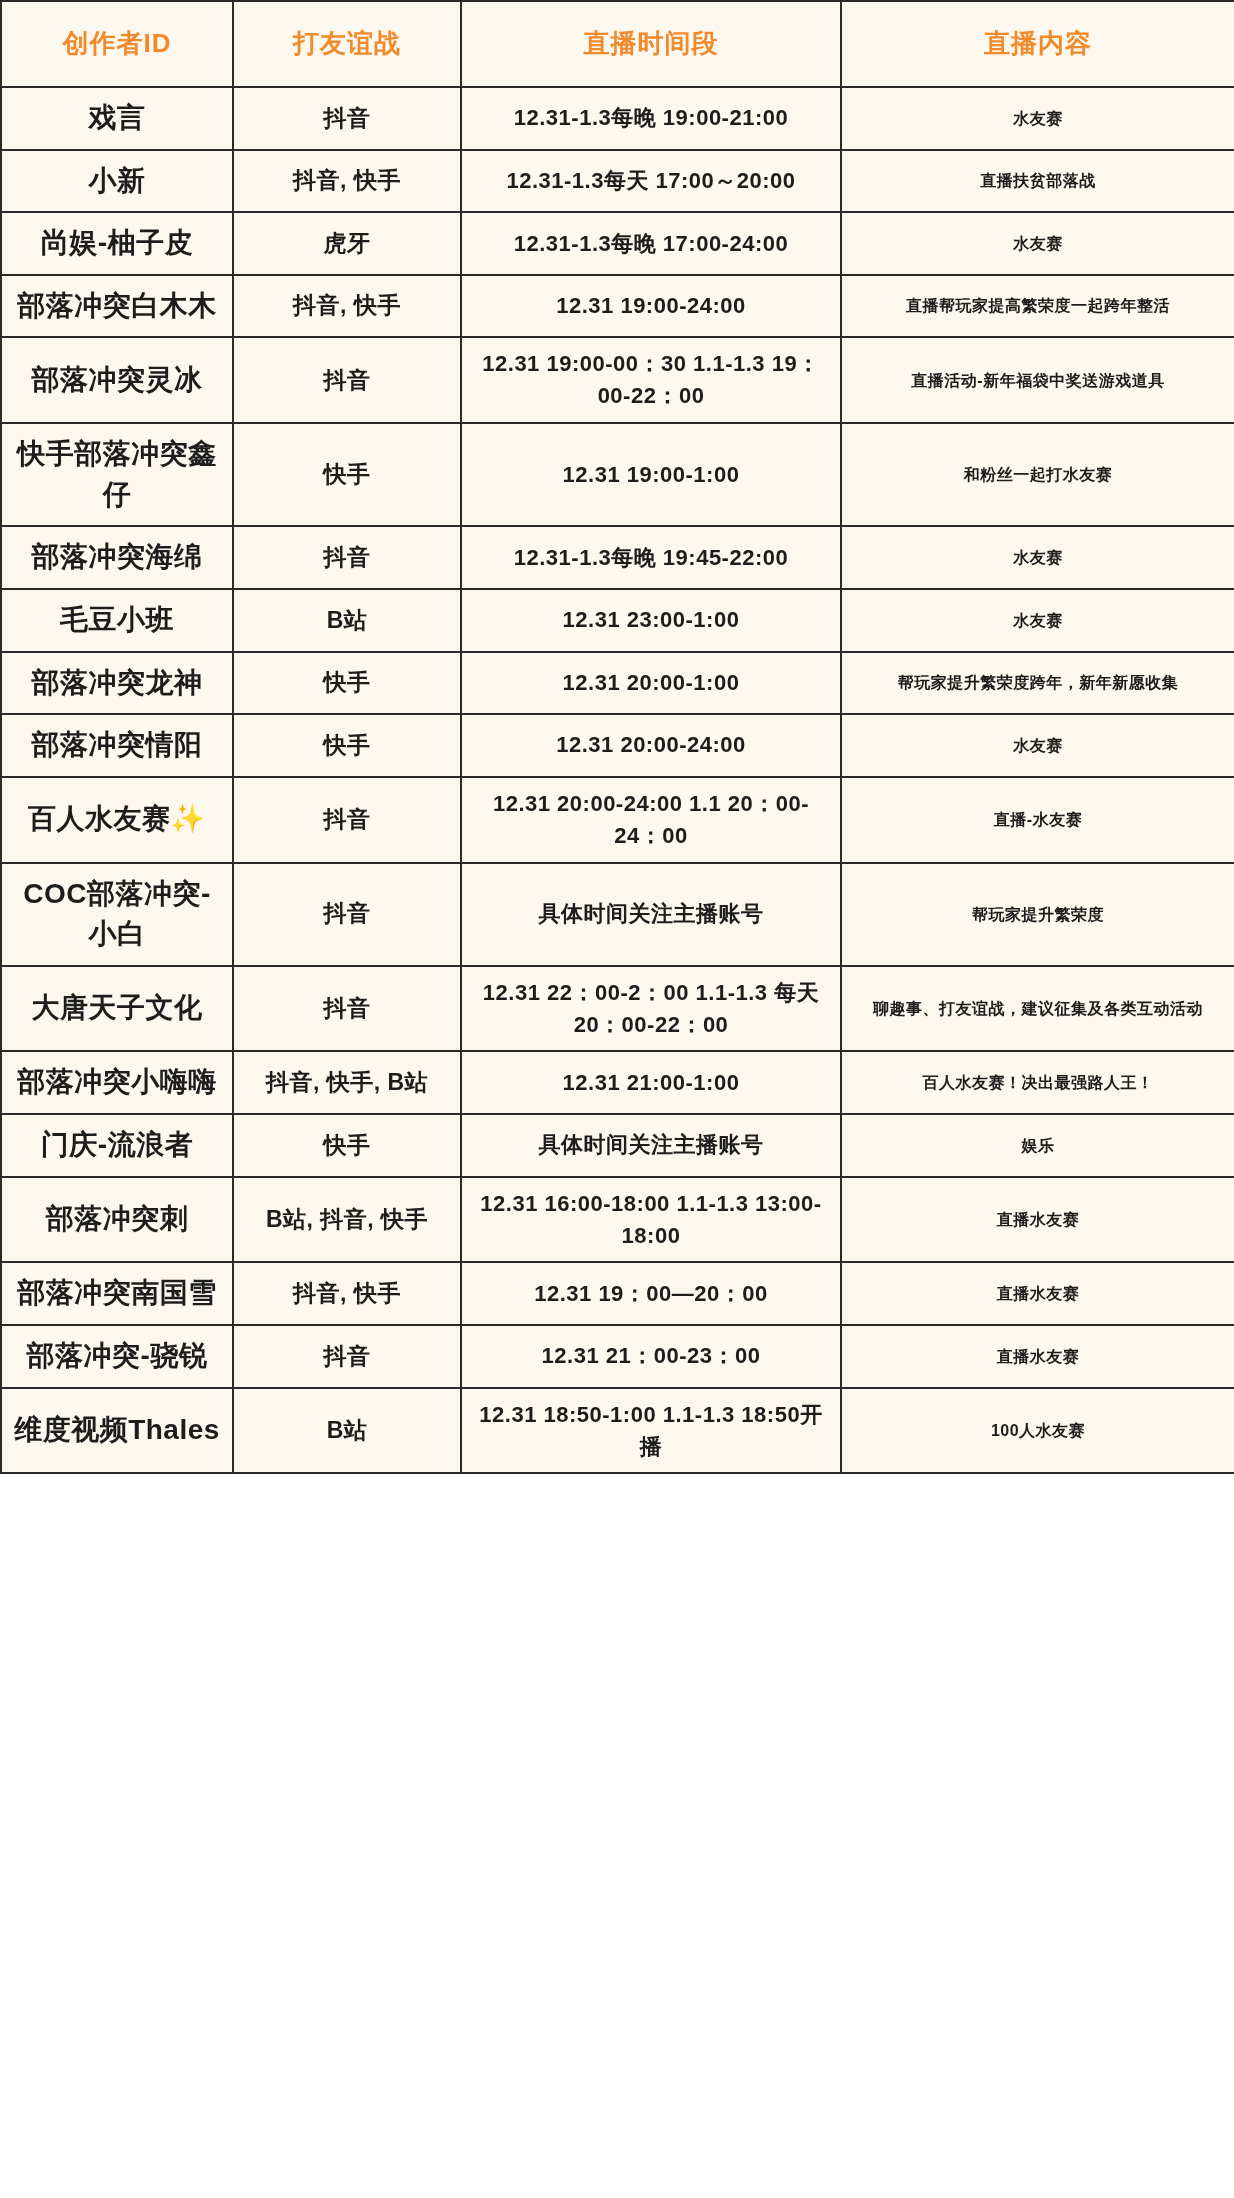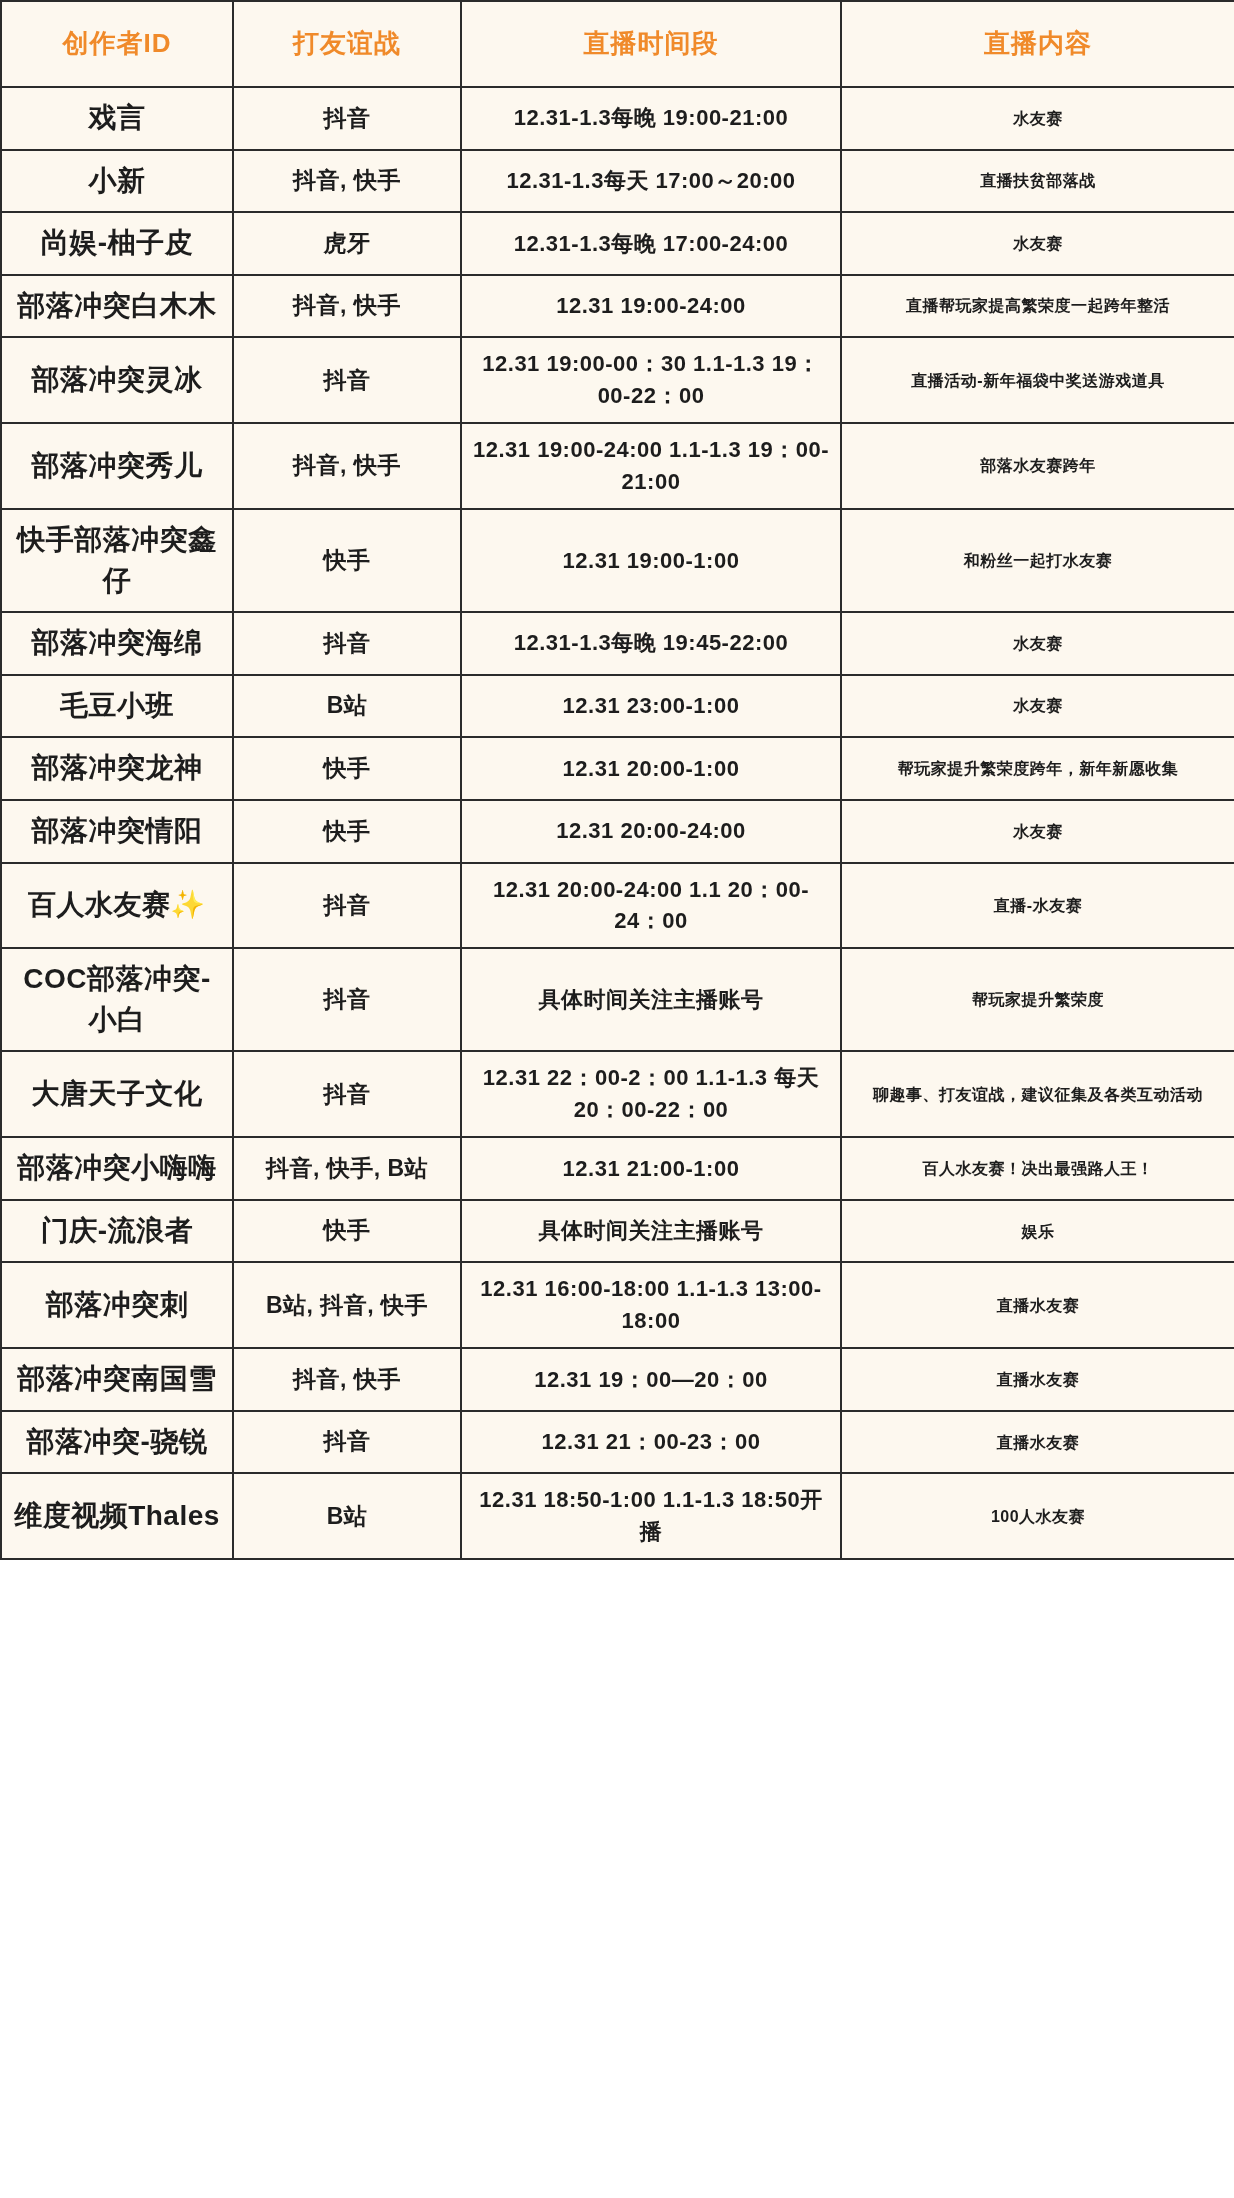--- a/index.html
+++ b/index.html
@@ -101,27 +101,20 @@
           <td class="col-content">直播帮玩家提高繁荣度一起跨年整活</td>
         </tr>
         <tr>
           <td class="col-id">部落冲突灵冰</td>
           <td class="col-platform">抖音</td>
           <td class="col-time">12.31 19:00-00：30
 1.1-1.3 19：00-22：00</td>
           <td class="col-content">直播活动-新年福袋中奖送游戏道具</td>
         </tr>
         <tr>
-          <td class="col-id">部落冲突秀儿</td>
-          <td class="col-platform">抖音, 快手</td>
-          <td class="col-time">12.31 19:00-24:00
-1.1-1.3 19：00-21:00</td>
-          <td class="col-content">部落水友赛跨年</td>
-        </tr>
-        <tr>
           <td class="col-id">快手部落冲突鑫仔</td>
           <td class="col-platform">快手</td>
           <td class="col-time">12.31 19:00-1:00</td>
           <td class="col-content">和粉丝一起打水友赛</td>
         </tr>
         <tr>
           <td class="col-id">部落冲突海绵</td>
           <td class="col-platform">抖音</td>
           <td class="col-time">12.31-1.3每晚
 19:45-22:00</td>

